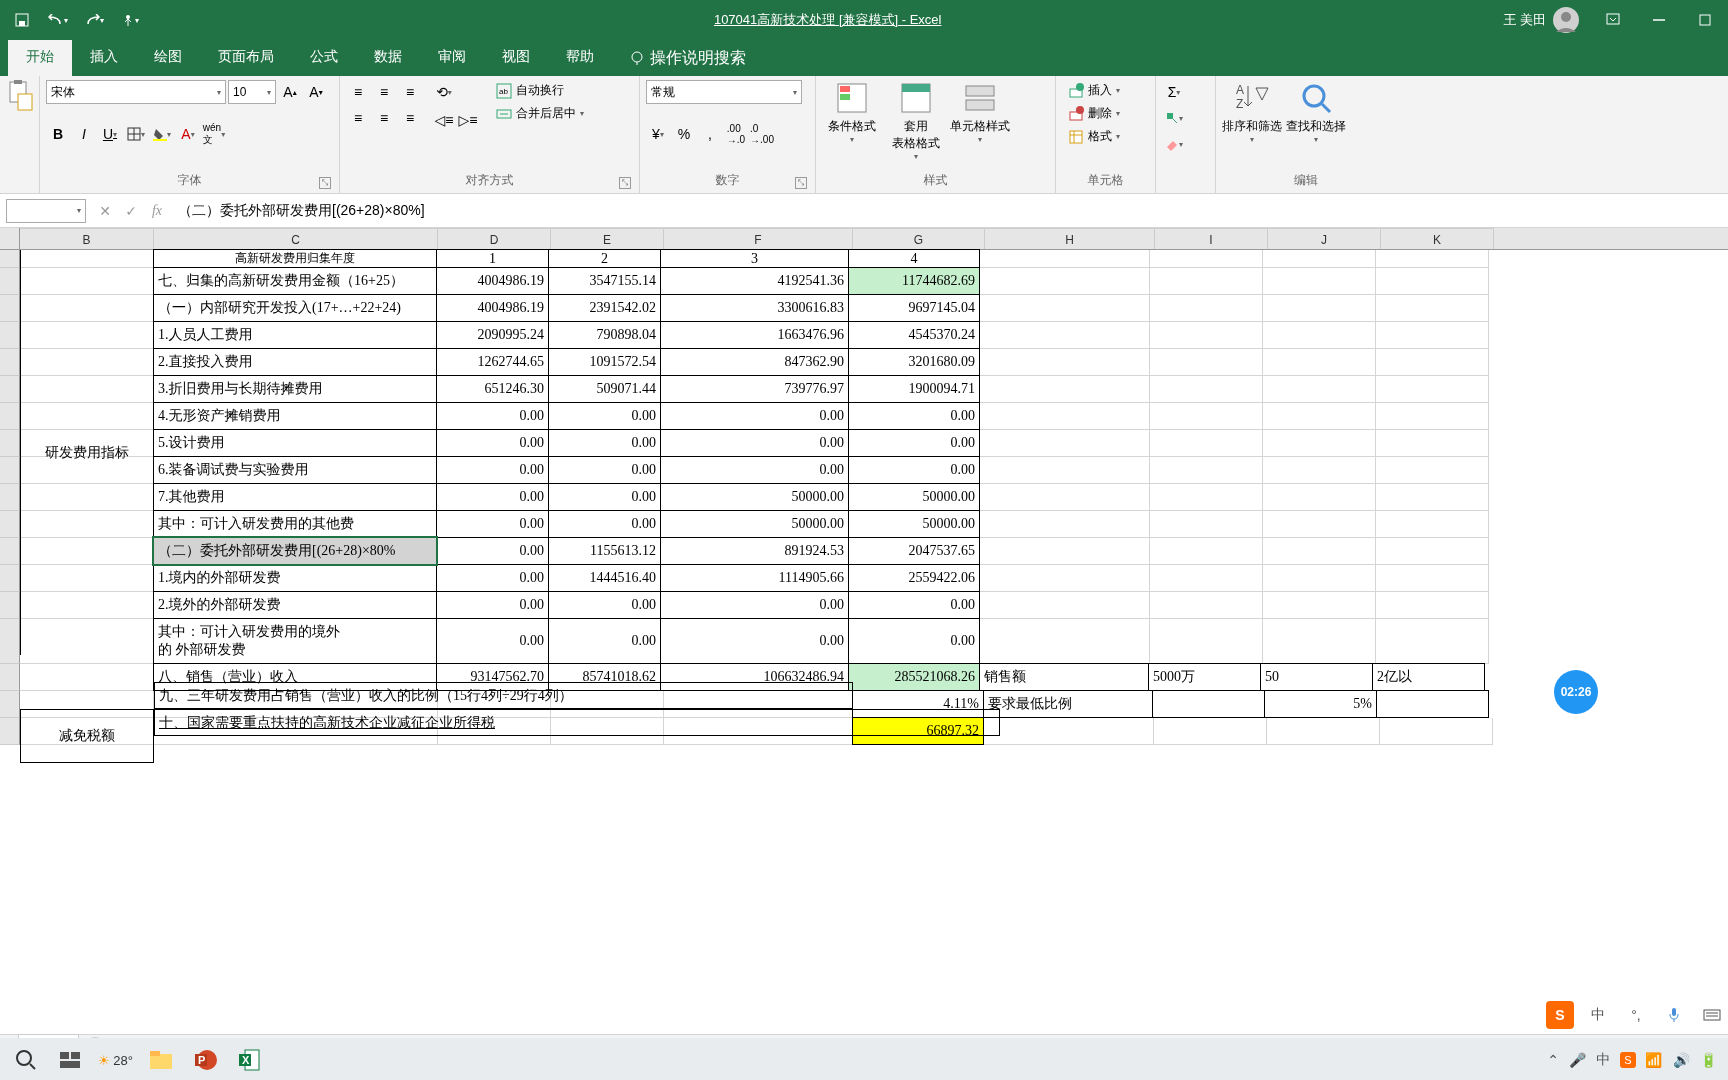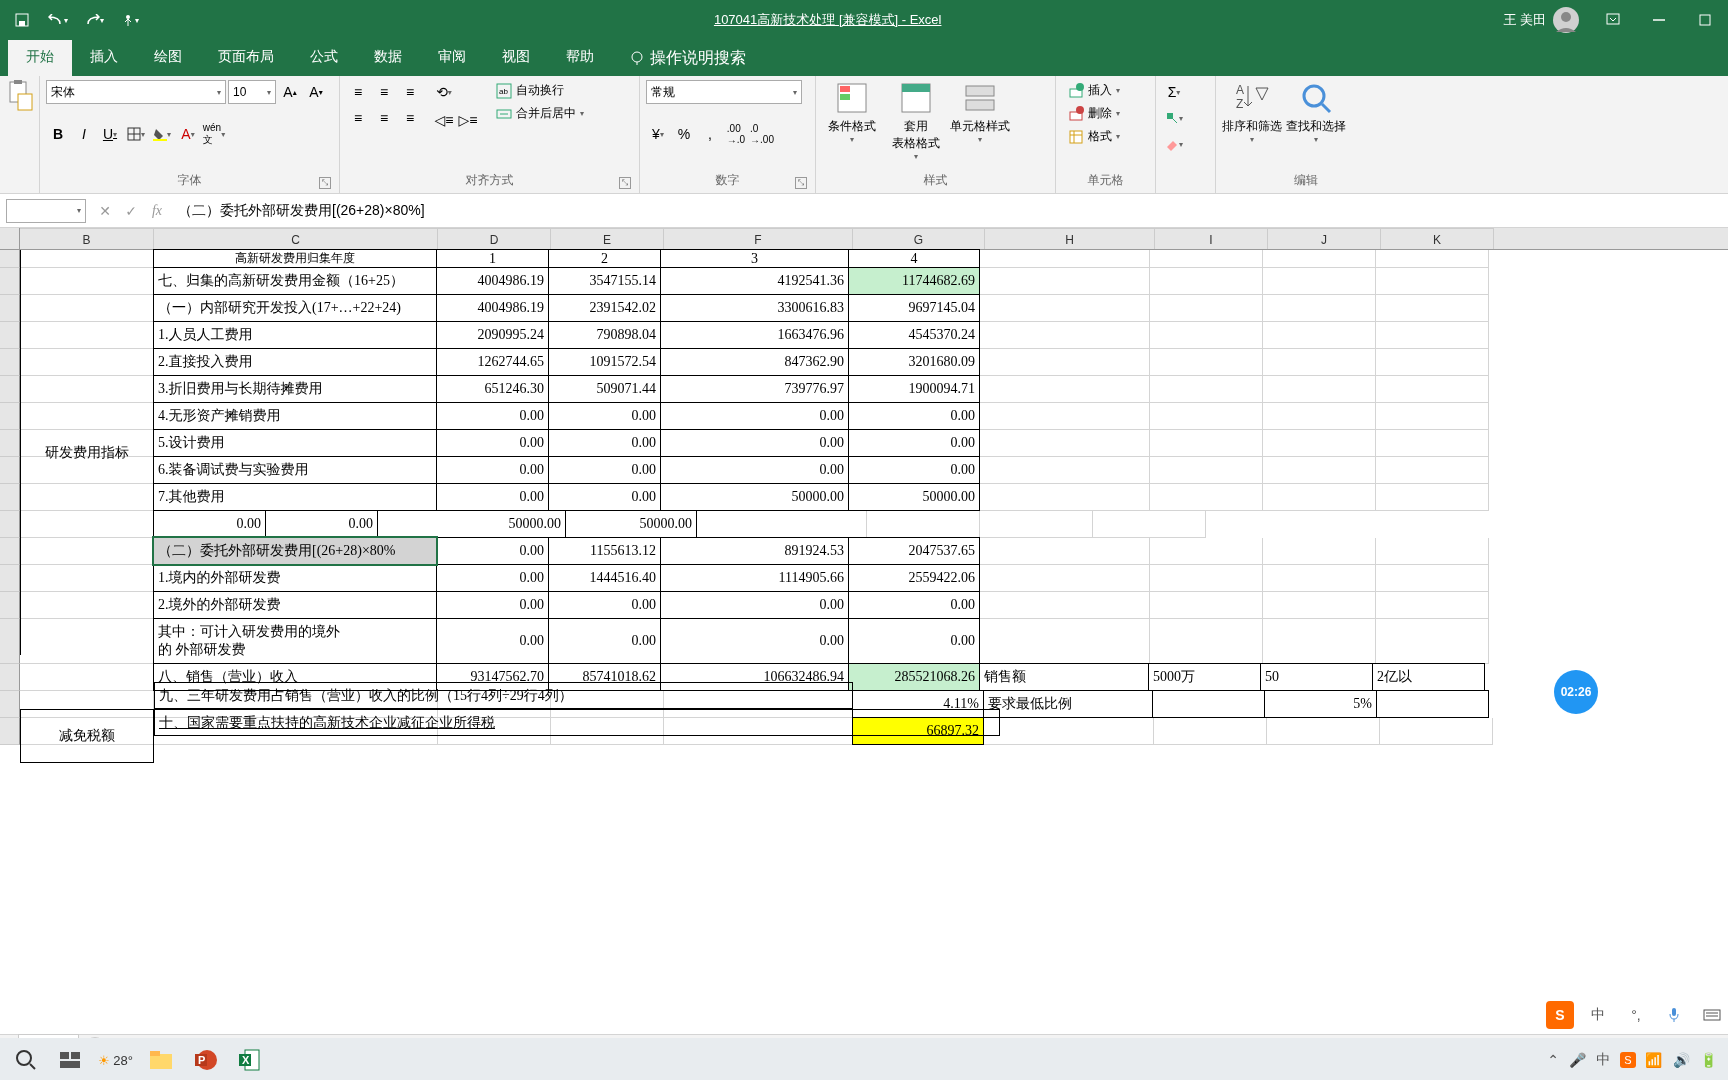--- a/index.html
+++ b/index.html
@@ -574,20 +574,21 @@
       <div class="cell cw-F bordered num">50000.00</div>
       <div class="cell cw-G bordered num">50000.00</div>
       <div class="cell cw-H"></div>
         <div class="cell cw-I"></div>
         <div class="cell cw-J"></div>
         <div class="cell cw-K"></div>
     </div>
     <div class="sheet-row">
         <div class="row-header"></div>
         <div class="cell cw-B"></div>
+      <div class="cell cw-C bordered">      其中：可计入研发费用的其他费</div>
       <div class="cell cw-D bordered num">0.00</div>
       <div class="cell cw-E bordered num">0.00</div>
       <div class="cell cw-F bordered num">50000.00</div>
       <div class="cell cw-G bordered num">50000.00</div>
       <div class="cell cw-H"></div>
         <div class="cell cw-I"></div>
         <div class="cell cw-J"></div>
         <div class="cell cw-K"></div>
     </div>
     <div class="sheet-row">

